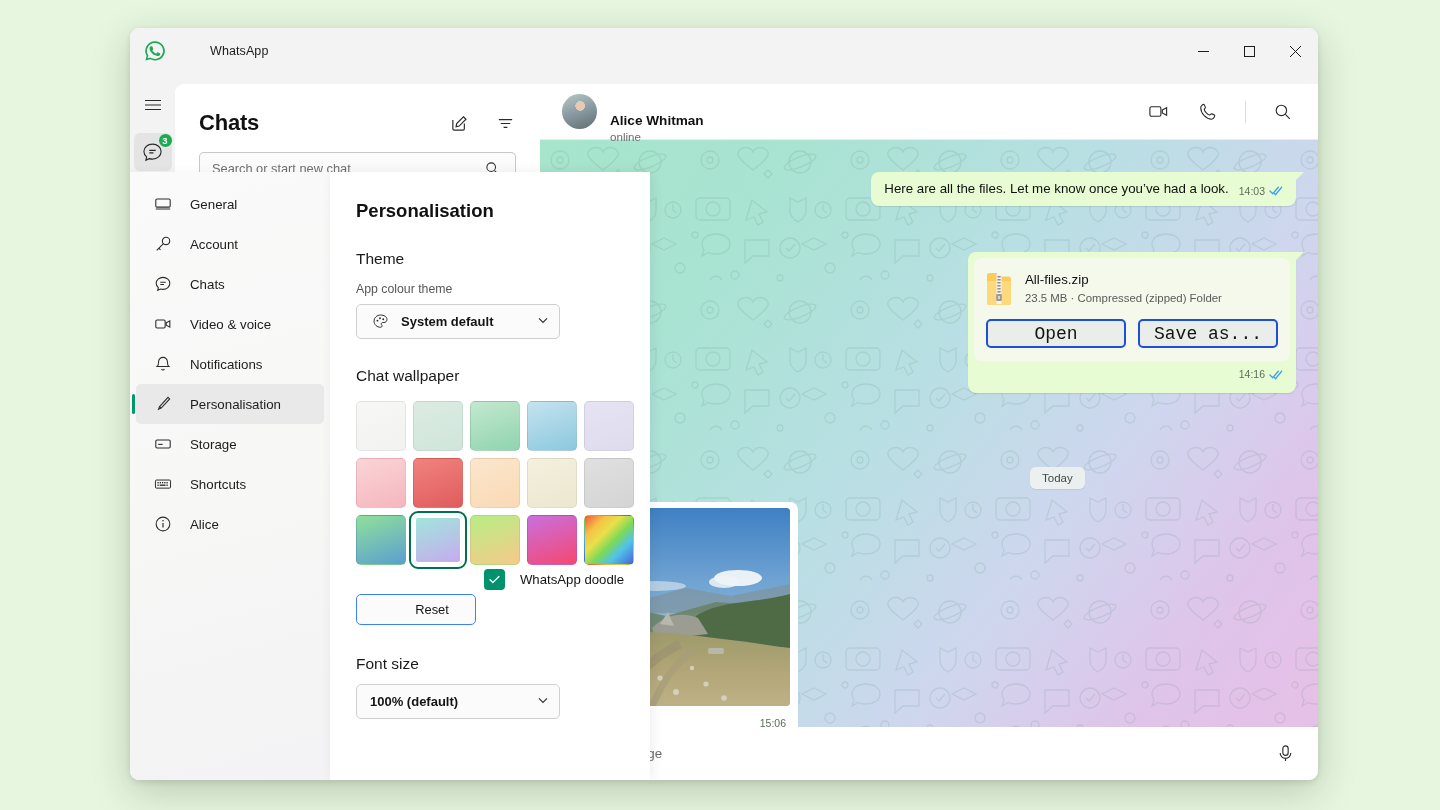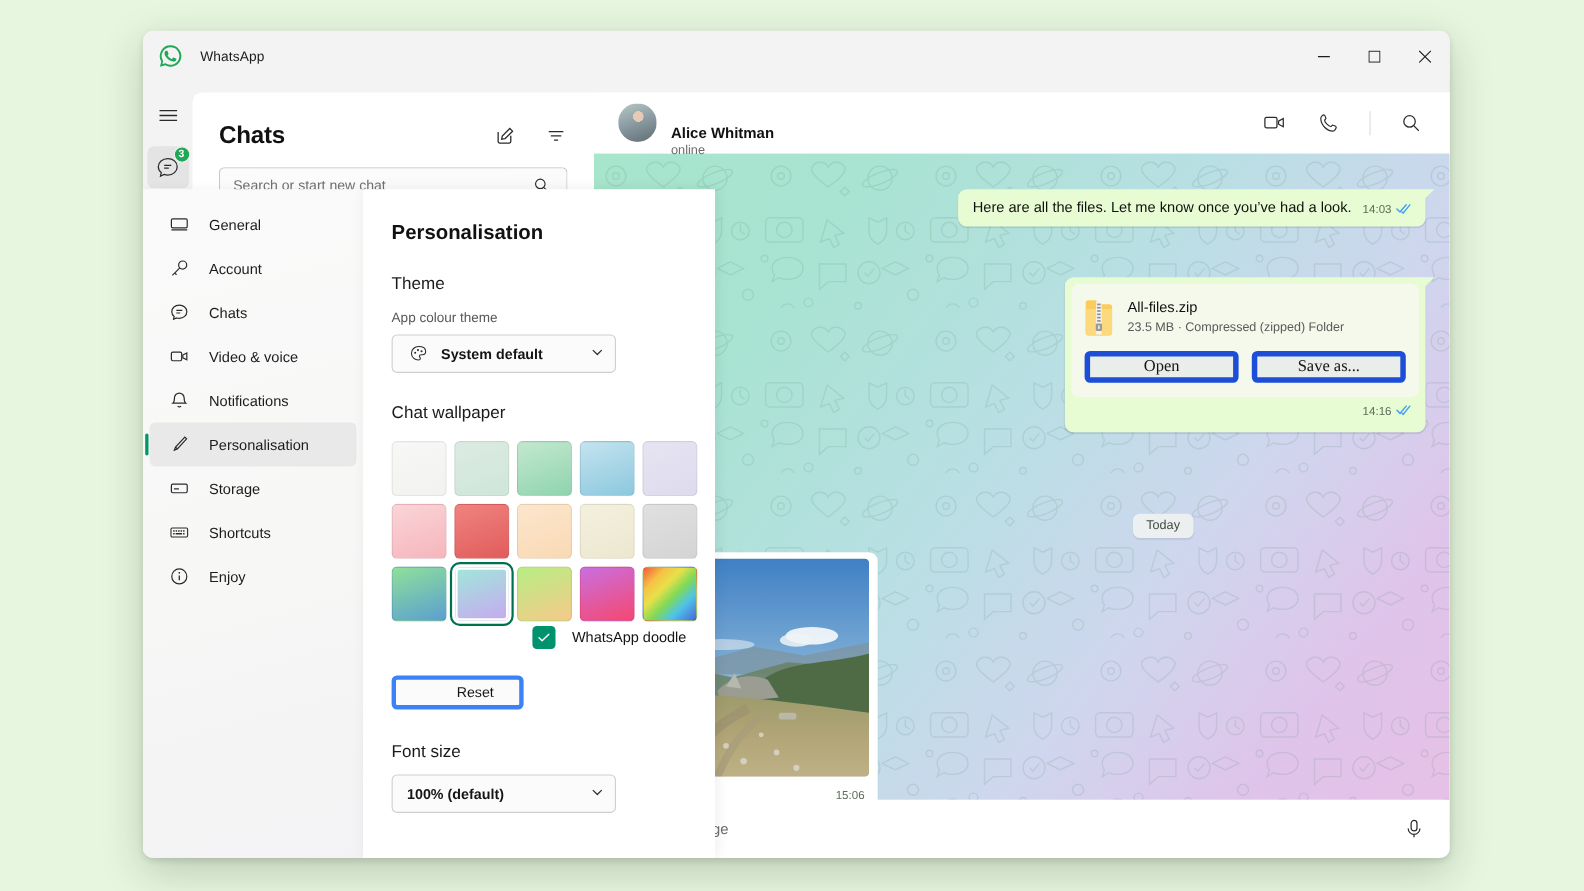--- a/index.html
+++ b/index.html
@@ -20,20 +20,21 @@
     box-shadow: 0 12px 38px rgba(40,60,30,.22), 0 2px 6px rgba(0,0,0,.12);
     overflow: hidden;
   }
 
   
   .titlebar {
     position: absolute; left: 0; top: 0;
     width: 100%; height: 46px;
     display: flex; align-items: center;
     background: #f3f3f3;
+    gap: 28px;
   }
   .wa-logo { margin-left: 13px; width: 24px; height: 24px; display:block; }
   .app-title {
     margin-left: 15px; font-size: 12.5px; color: #1c1c1c;
     letter-spacing: .1px;
   }
   .win-controls { margin-left: auto; display: flex; height: 46px; }
   .win-btn {
     width: 46px; height: 46px; display: flex;
     align-items: center; justify-content: center;
@@ -157,44 +158,44 @@
   .bubble.out::after {
     content:""; position:absolute; right:-8px; top:0;
     border-width: 0 0 9px 9px; border-style: solid;
     border-color: transparent transparent transparent #e7fcd2;
   }
   .bubble.in::after {
     content:""; position:absolute; left:-8px; top:0;
     border-width: 0 9px 9px 0; border-style: solid;
     border-color: transparent #ffffff transparent transparent;
   }
-  .meta { display:inline-flex; gap:4px; font-size:10.5px; color:#5f6b5b; }
+  .meta { display:inline-flex; align-items:center; gap:4px; font-size:10.5px; color:#5f6b5b; }
   .ticks { color: #3fa0ed; display:inline-flex; }
 
   .date-chip {
     position: absolute;
     background: rgba(240,242,240,.88);
     border-radius: 6px; padding: 5px 12px;
     font-size: 11.5px; color: #3f4a3f;
     box-shadow: 0 1px 1px rgba(0,0,0,.07);
   }
 
   
   .file-card { background: #f4f9ec; border-radius: 7px; margin: 6px; }
   .file-top { display: flex; align-items: center; padding: 13px 14px 13px 12px; }
   .zip-icon { width: 26px; height: 34px; flex: none; }
   .file-info { margin-left: 13px; }
   .file-name { font-size: 13.3px; color: #111; }
   .file-sub { font-size: 11.4px; color: #5a5a5a; margin-top: 2px; }
   .file-actions { display: flex; gap: 12px; padding: 0 12px 13px 12px; }
   .file-btn {
-    flex: 1; height: 29px; background: #eaeeea; border: 5px solid #1d4ed8;
-    border-radius: 5px; font-size: 15px; color: #141414;
+    flex: 1; height: 29px; background: #eaeeea; border: 2px solid #1d4ed8;
+    border-radius: 5px; font-size: 18px; color: #141414;
     display: flex; align-items: center; justify-content: center;
-    font-family: Liberation Serif, serif;
+    font-family: Liberation Mono, monospace;
   }
 
   
   .img-bubble { padding: 6px 6px 0 6px; }
   .photo {
     width: 234px; height: 198px; border-radius: 4px; display:block;
     background:
       linear-gradient(180deg,#4a86c4 0%, #79a9d6 34%, #a9c6dd 45%, #8fa185 55%, #7f8f63 64%, #a99a6d 78%, #b6a77c 100%);
     position: relative; overflow: hidden;
   }
@@ -276,22 +277,22 @@
 
   .check-row { display: flex; align-items: center; margin-top: 4px; justify-content: flex-end; }
   .checkbox {
     width: 21px; height: 21px; border-radius: 4px; background: #00916d;
     display: flex; align-items: center; justify-content: center; color: #fff;
     flex: none;
   }
   .check-label { margin-left: 15px; font-size: 13.2px; color: #141414; }
 
   .reset-btn {
-    margin-top: 24px; width: 120px; height: 31px;
-    border: 4px solid #3b82f6; border-radius: 5px; background: #fbfbfb;
+    margin-top: 4px; width: 120px; height: 31px;
+    border: 1px solid #3b82f6; border-radius: 5px; background: #fbfbfb;
     font-size: 12.9px; color: #141414; font-family: inherit;
     display: flex; align-items: center; justify-content: center; padding-left: 32px;
   }
 </style>
 </head>
 <body>
 
 <div class="app-window">
 
   <div class="titlebar">
@@ -656,21 +657,21 @@
     </div>
 
     <div class="snav-item">
       <span class="snav-icon">
         <svg width="18" height="18" viewBox="0 0 20 20">
             <circle cx="10" cy="10" r="7.6" fill="none" stroke="currentColor" stroke-width="1.2"></circle>
             <path d="M10 9v5" stroke="currentColor" stroke-width="1.3"></path>
             <circle cx="10" cy="6.4" r=".9" fill="currentColor"></circle>
           </svg>
       </span>
-      <span class="snav-label">Enjoy</span>
+      <span class="snav-label">Alice</span>
     </div>
   </div>
 
   <div class="settings-panel">
     <div class="sp-inner">
 
       <div class="sp-title">Personalisation</div>
 
       <div class="sp-section">Theme</div>
       <div class="sp-sublabel">App colour theme</div>

